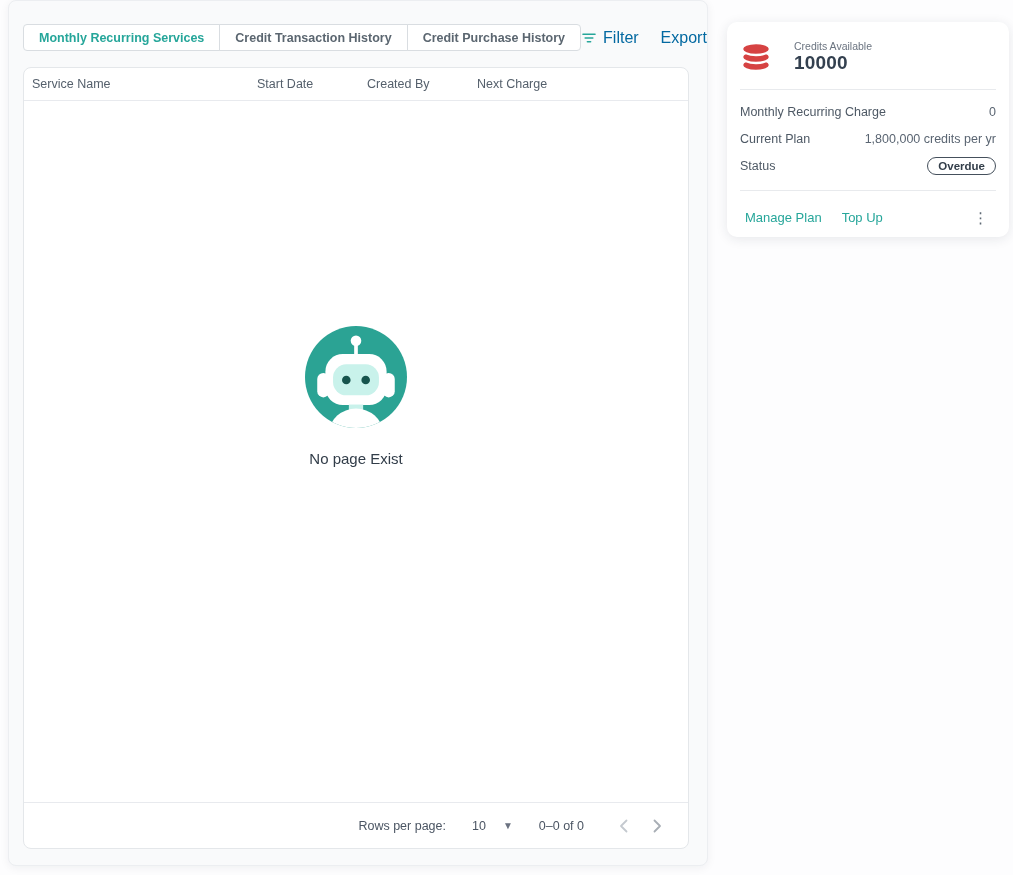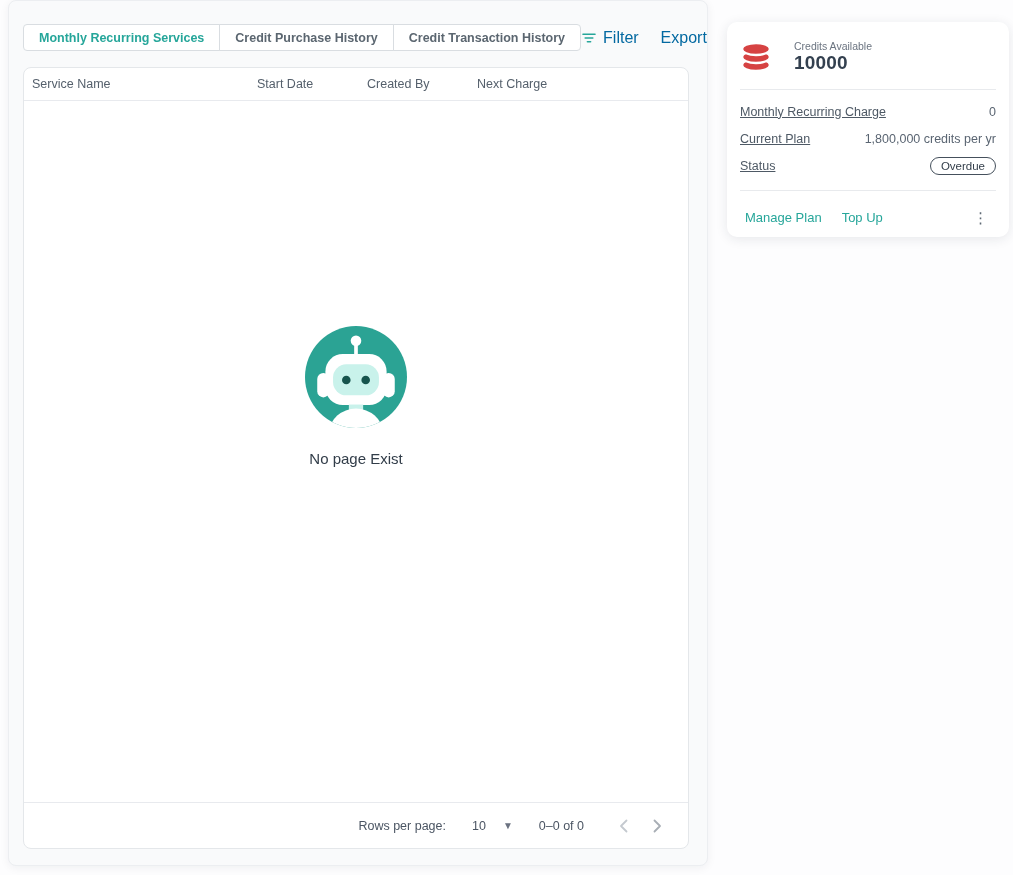--- a/index.html
+++ b/index.html
@@ -71,41 +71,41 @@
   }
   .credits-head{ display:flex; align-items:center; gap:22px; height:42px; }
   .coins{ width:32px; height:30px; flex:0 0 auto; }
   .credits-meta{ display:flex; flex-direction:column; }
   .credits-label{ font-size:10.5px; color:#6b7480; }
   .credits-value{ font-size:19px; font-weight:700; color:#33404f; letter-spacing:.2px; }
   .card-divider{ border:0; border-top:1px solid #e8eaed; margin:11px 0 0 0; }
   .kv-rows{ padding-top:8px; }
   .kv-row{ display:flex; align-items:center; justify-content:space-between; height:27px;
     font-size:12.5px; color:#4e5965; }
-  .kv-label{ color:#4e5965;text-decoration:underline; }
+  .kv-label{ color:#4e5965; }
   .kv-value{ color:#5a6572; }
   .badge{
     border:1px solid #45505c; border-radius:999px; padding:2px 10px;
-    font-size:11.5px; color:#333e4a; background:#fff;
+    font-size:11.5px; color:#333e4a; background:#fff;font-weight:bold;
   }
   .card-footer{ display:flex; align-items:center; height:52px; gap:20px; padding:0 2px 0 5px; }
   .footer-link{ color:#26a69a; font-size:13px; font-weight:500; cursor:pointer; }
   .kebab{ margin-left:auto; color:#5f6a75; font-size:15px; letter-spacing:0;
     cursor:pointer; line-height:1; padding:4px 6px; }
 </style>
 </head>
 <body>
 
 <div class="main-panel">
 
   <div class="tabs-row">
     <div class="tab-group">
       <div class="tab active">Monthly Recurring Services</div>
+      <div class="tab">Credit Transaction History</div>
       <div class="tab">Credit Purchase History</div>
-      <div class="tab">Credit Transaction History</div>
     </div>
     <div class="toolbar">
       <div class="tool-link">
         <span style="display:flex;">
           <svg width="16" height="14" viewBox="0 0 16 14">
             <g stroke="#26a69a" stroke-width="1.6" stroke-linecap="round">
               <line x1="2" y1="3.2" x2="14" y2="3.2"></line>
               <line x1="4.2" y1="7" x2="11.8" y2="7"></line>
               <line x1="6.4" y1="10.8" x2="9.6" y2="10.8"></line>
             </g>

